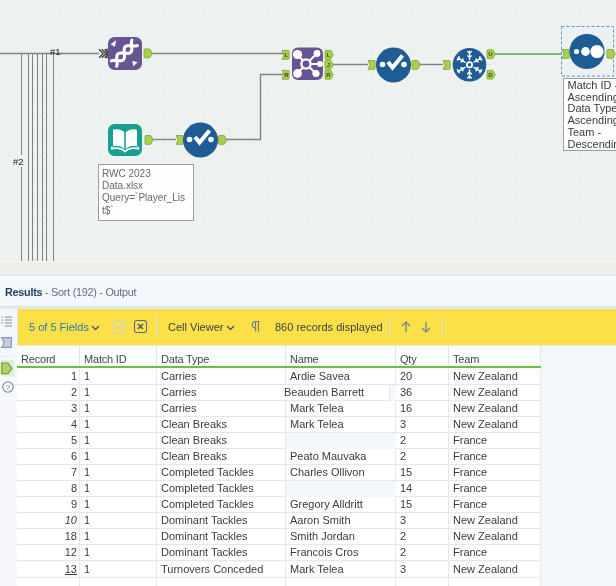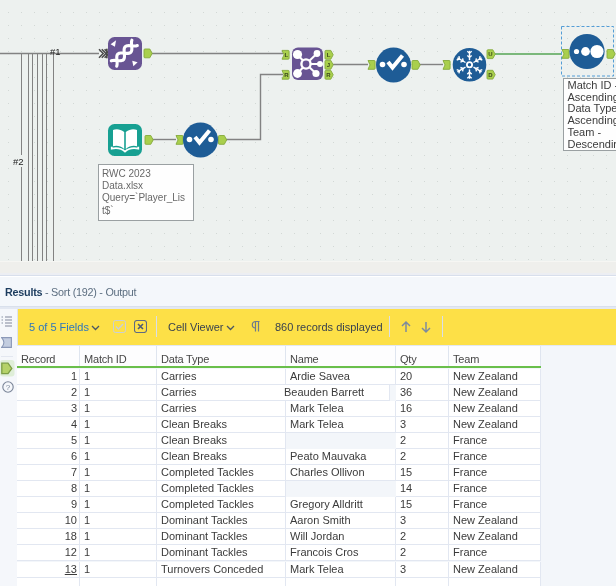--- a/index.html
+++ b/index.html
@@ -283,32 +283,32 @@
     </div>
     <div class="rowline" style="top:151.1px;">
       <div class="cell num" style="left:0px;width:63px;">9</div>
       <div class="cell" style="left:63px;width:77px;">1</div>
       <div class="cell" style="left:140px;width:129px;">Completed Tackles</div>
       <div class="cell" style="left:269px;width:110px;">Gregory Alldritt</div>
       <div class="cell" style="left:379px;width:53px;">15</div>
       <div class="cell" style="left:432px;width:92px;">France</div>
     </div>
     <div class="rowline" style="top:167.2px;">
-      <div class="cell num" style="left:0px;width:63px;">10</div>
+      <div class="cell num" style="left:0px;width:63px;font-style:italic;">10</div>
       <div class="cell" style="left:63px;width:77px;">1</div>
       <div class="cell" style="left:140px;width:129px;">Dominant Tackles</div>
       <div class="cell" style="left:269px;width:110px;">Aaron Smith</div>
       <div class="cell" style="left:379px;width:53px;">3</div>
       <div class="cell" style="left:432px;width:92px;">New Zealand</div>
     </div>
     <div class="rowline" style="top:183.3px;">
       <div class="cell num" style="left:0px;width:63px;">18</div>
       <div class="cell" style="left:63px;width:77px;">1</div>
       <div class="cell" style="left:140px;width:129px;">Dominant Tackles</div>
-      <div class="cell" style="left:269px;width:110px;">Will Jordan</div>
+      <div class="cell" style="left:269px;width:110px;">Smith Jordan</div>
       <div class="cell" style="left:379px;width:53px;">2</div>
       <div class="cell" style="left:432px;width:92px;">New Zealand</div>
     </div>
     <div class="rowline" style="top:199.4px;">
       <div class="cell num" style="left:0px;width:63px;">12</div>
       <div class="cell" style="left:63px;width:77px;">1</div>
       <div class="cell" style="left:140px;width:129px;">Dominant Tackles</div>
       <div class="cell" style="left:269px;width:110px;">Francois Cros</div>
       <div class="cell" style="left:379px;width:53px;">2</div>
       <div class="cell" style="left:432px;width:92px;">France</div>

